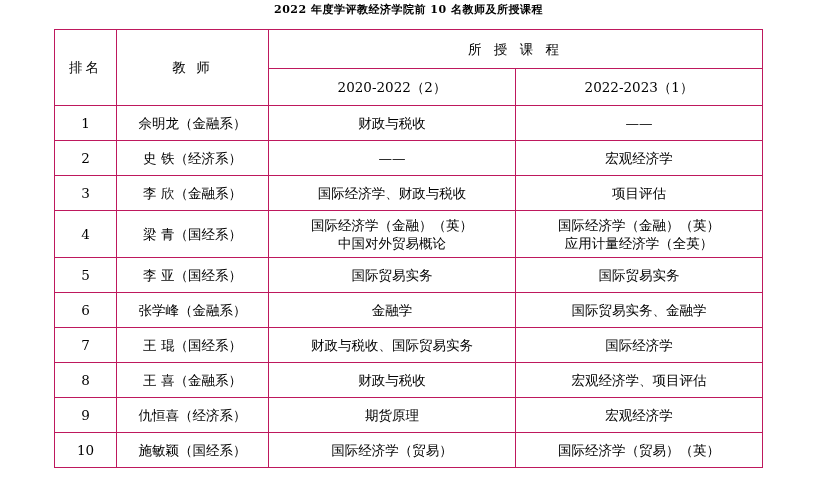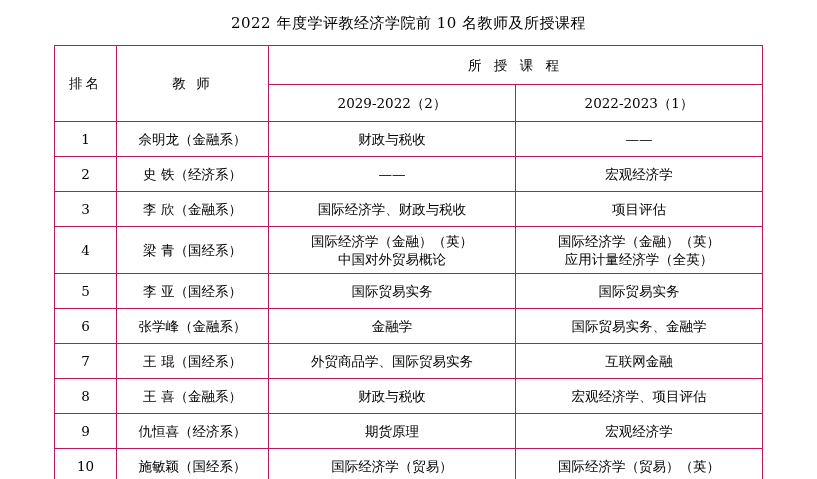--- a/index.html
+++ b/index.html
@@ -15,24 +15,24 @@
     overflow: hidden;
   }
   .page {
     width: 817px;
     height: 479px;
     position: relative;
     box-sizing: border-box;
   }
   .doc-title {
     text-align: center;
-    font-size: 15px;
-    font-weight: normal;
+    font-size: 11px;
+    font-weight: bold;
     letter-spacing: 0.5px;
-    padding-top: 14px;
+    padding-top: 2px;
     padding-bottom: 12px;
     font-family: "DejaVu Serif", "Liberation Serif", serif;
   }
   .table-wrap {
     width: 709px;
     margin: 0 auto;
   }
   table.main {
     border-collapse: collapse;
     width: 709px;
@@ -96,21 +96,21 @@
         <col class="col-course">
         <col class="col-course">
       </colgroup>
       <thead>
         <tr>
           <th class="hdr-rank" rowspan="2">排名</th>
           <th class="hdr-teacher" rowspan="2">教 师</th>
           <th class="hdr-courses" colspan="2">所 授 课 程</th>
         </tr>
         <tr>
-          <th class="hdr-term">2029-2022（2）</th>
+          <th class="hdr-term">2020-2022（2）</th>
           <th class="hdr-term">2022-2023（1）</th>
         </tr>
       </thead>
       <tbody>
         <tr>
           <td class="row-cell">1</td>
           <td class="row-cell teacher-name">佘明龙（金融系）</td>
           <td class="row-cell">财政与税收</td>
           <td class="row-cell dash">——</td>
         </tr>
@@ -142,22 +142,22 @@
         </tr>
         <tr>
           <td class="row-cell">6</td>
           <td class="row-cell teacher-name">张学峰（金融系）</td>
           <td class="row-cell">金融学</td>
           <td class="row-cell">国际贸易实务、金融学</td>
         </tr>
         <tr>
           <td class="row-cell">7</td>
           <td class="row-cell teacher-name">王 琨（国经系）</td>
-          <td class="row-cell">外贸商品学、国际贸易实务</td>
-          <td class="row-cell">互联网金融</td>
+          <td class="row-cell">财政与税收、国际贸易实务</td>
+          <td class="row-cell">国际经济学</td>
         </tr>
         <tr>
           <td class="row-cell">8</td>
           <td class="row-cell teacher-name">王 喜（金融系）</td>
           <td class="row-cell">财政与税收</td>
           <td class="row-cell">宏观经济学、项目评估</td>
         </tr>
         <tr>
           <td class="row-cell">9</td>
           <td class="row-cell teacher-name">仇恒喜（经济系）</td>

